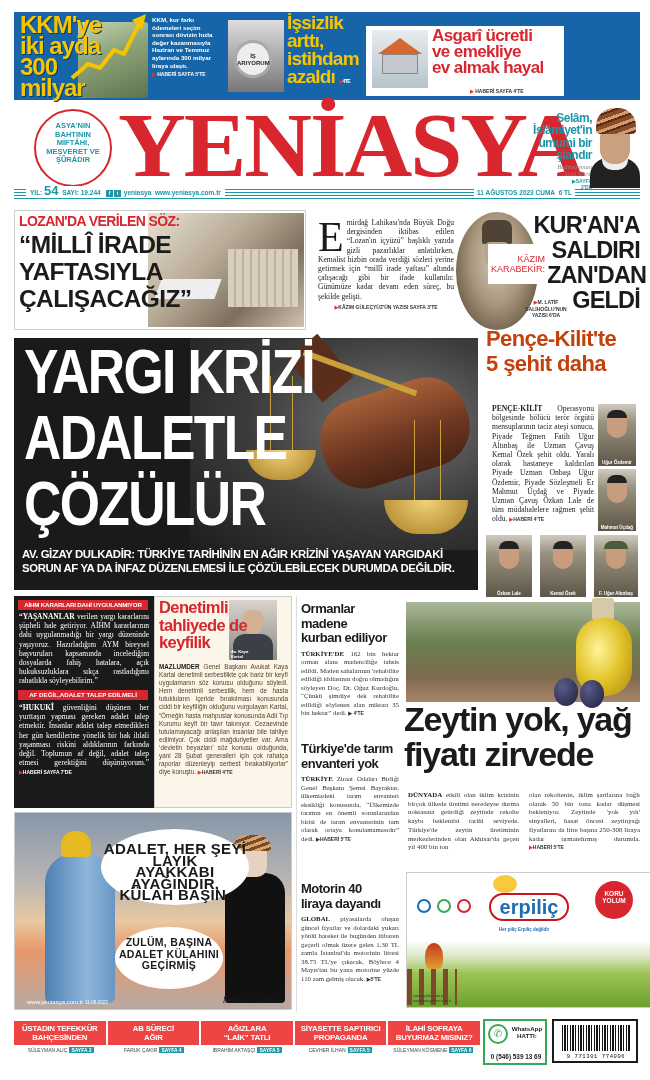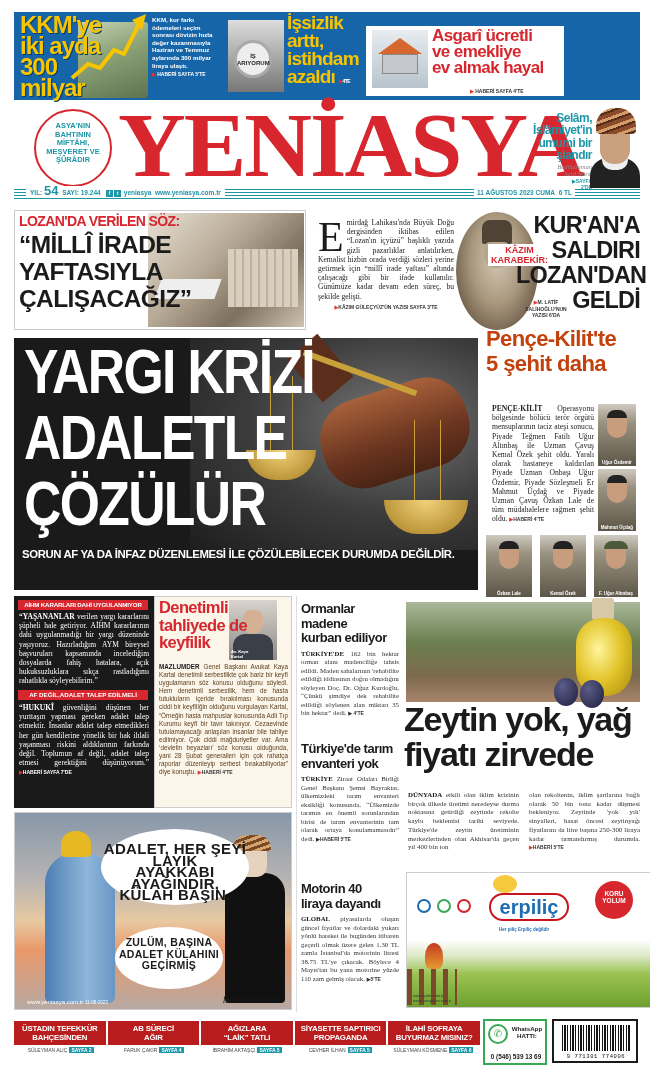--- a/index.html
+++ b/index.html
@@ -59,21 +59,21 @@
 .lozan-photo .table{position:absolute;left:10px;top:66px;width:60px;height:20px;background:#eee;transform:skewX(-20deg)}
 .lozan-photo .bench{position:absolute;left:80px;top:36px;width:70px;height:58px;background:repeating-linear-gradient(90deg,#d8cfbf 0 6px,#bdb29f 6px 8px)}
 .lozan-text{left:318px;top:218px;width:136px;font-family:"Liberation Serif",serif;font-size:7.6px;line-height:9.2px;color:#222;text-align:justify}
 .dropcap{float:left;font-size:42px;line-height:34px;margin:2px 3px 0 0;font-family:"Liberation Serif",serif;color:#1b1b1b}
 .ref-dark{font-family:"Liberation Sans",sans-serif;font-size:5px;font-weight:bold;color:#333;display:block;text-align:center;margin-top:2px}
 .ref-dark .tri{color:#e5332a}
 
 .kazim-photo{left:456px;top:212px;width:82px;height:118px;border-radius:50%;background:radial-gradient(ellipse at 50% 40%,#d4c8b4 0%,#a8977d 45%,#6b5b47 80%,#fff 100%)}
 .kazim-photo .cap{position:absolute;left:26px;top:8px;width:30px;height:24px;background:#4e4334;border-radius:8px 8px 2px 2px}
 .kazim-photo .face{position:absolute;left:28px;top:30px;width:26px;height:26px;background:#b9a58a;border-radius:6px 6px 12px 12px}
-.kazim-label{left:488px;top:244px;background:#fff;padding:1px 3px;color:#d7262e;font-size:9px;line-height:10px;font-weight:bold;text-align:center}
+.kazim-label{left:488px;top:244px;background:#fff;padding:10px 3px;color:#d7262e;font-size:9px;line-height:10px;font-weight:normal;text-align:right}
 .kuran-title{left:516px;top:213px;width:124px;color:#1b1b1b;font-size:23.5px;line-height:25px;font-weight:bold;text-align:right;letter-spacing:-0.8px}
 .kuran-ref{left:516px;top:299px;width:60px;font-size:5px;line-height:6.5px;font-weight:bold;color:#333;text-align:center}
 .kuran-ref .tri{color:#e5332a}
 
 
 .hero{left:14px;top:338px;width:464px;height:252px;background:#1a1a1a}
 .hero-img{left:190px;top:338px;width:288px;height:212px;background:radial-gradient(ellipse at 70% 40%,#777 0%,#3c3c3c 50%,#1d1d1d 100%)}
 .gavel-head{left:320px;top:388px;width:150px;height:90px;border-radius:40px;background:linear-gradient(180deg,#a8613a,#6b3520 60%,#4a2415);transform:rotate(-18deg)}
 .gavel-handle{left:300px;top:340px;width:40px;height:56px;background:#5a2e1b;transform:rotate(-40deg)}
 .scale-bar{left:300px;top:370px;width:120px;height:6px;background:#c9a13a;transform:rotate(20deg)}
@@ -149,21 +149,21 @@
 .cartoon .face2{position:absolute;left:222px;top:30px;width:30px;height:34px;border-radius:10px;background:#e5d3bf}
 .cartoon .turb2{position:absolute;left:218px;top:22px;width:38px;height:16px;border-radius:14px 14px 2px 2px;background:repeating-linear-gradient(160deg,#7a4a27 0 3px,#d4a56e 3px 6px)}
 .bubble{position:absolute;background:#fff;border-radius:50%;color:#1b1b1b;font-weight:bold;text-align:center;letter-spacing:0.3px}
 .bubble1{left:86px;top:16px;width:148px;height:76px;font-size:15px;line-height:11.6px;padding-top:14px}
 .bubble2{left:100px;top:114px;width:108px;height:62px;font-size:10.5px;line-height:11.6px;padding-top:10px}
 .cartoon .credit{position:absolute;left:12px;bottom:4px;color:#fff;font-size:6px}
 .cartoon .credit small{font-size:4.5px}
 .cartoon .sig{position:absolute;right:12px;bottom:4px;color:#1b1b1b;font-family:"Liberation Serif",serif;font-style:italic;font-size:8px}
 
 
-.footer-bar{left:14px;top:1021px;width:466px;height:24px;background:#b91c1c;display:flex}
+.footer-bar{left:14px;top:1021px;width:466px;height:24px;background:#ef4444;display:flex}
 .fb-item{flex:1;color:#fff;font-size:7.8px;line-height:8.6px;font-weight:bold;text-align:center;padding-top:4px;border-right:2px solid #fff;letter-spacing:-0.2px}
 .fb-item:last-child{border-right:none}
 .footer-auth{left:14px;top:1047px;width:466px;display:flex}
 .fa-item{flex:1;font-size:5px;color:#444;text-align:center;white-space:nowrap}
 .fa-item .sf{display:inline-block;background:#1d96a7;color:#fff;font-weight:bold;padding:0 2px;margin-left:2px}
 .wa{left:483px;top:1019px;width:64px;height:46px;border:2px solid #39a854;background:#fff}
 .wa .ic{position:absolute;left:3px;top:3px;width:20px;height:20px;border-radius:50%;border:2px solid #39a854;color:#39a854;font-size:10px;text-align:center;line-height:16px}
 .wa .lbl{position:absolute;left:25px;top:4px;font-size:6.2px;line-height:7px;font-weight:bold;color:#1b1b1b;text-align:center;width:34px}
 .wa .ph{position:absolute;left:2px;top:32px;width:58px;font-size:6.4px;font-weight:bold;color:#1b1b1b;text-align:center}
 .barcode{left:552px;top:1019px;width:86px;height:44px;border:2px solid #1b1b1b;background:#fff}
@@ -305,20 +305,21 @@
   <div class="abs chain" style="left:414px;top:420px;height:82px"></div>
   <div class="abs chain" style="left:440px;top:420px;height:82px"></div>
   <div class="abs pan1"></div>
   <div class="abs pan2"></div>
   <div class="abs hero-title">
     <div>YARGI KRİZİ</div>
     <div>ADALETLE</div>
     <div>ÇÖZÜLÜR</div>
   </div>
   <div class="abs hero-sub">
+    <div>AV. GİZAY DULKADİR: TÜRKİYE TARİHİNİN EN AĞIR KRİZİNİ YAŞAYAN YARGIDAKİ</div>
     <div>SORUN AF YA DA İNFAZ DÜZENLEMESİ İLE ÇÖZÜLEBİLECEK DURUMDA DEĞİLDİR.</div>
   </div>
 
   <div class="abs pence-title">
     <div>Pençe-Kilit'te</div>
     <div>5 şehit daha</div>
   </div>
   <div class="abs pence-text">
     <b>PENÇE-KİLİT</b> <span>Operasyonu bölgesinde bölücü terör örgütü mensuplarının taciz ateşi sonucu, Piyade Teğmen Fatih Uğur Altınbaş ile Uzman Çavuş Kemal Özek şehit oldu. Yaralı olarak hastaneye kaldırılan Piyade Uzman Onbaşı Uğur Özdemir, Piyade Sözleşmeli Er Mahmut Üçdağ ve Piyade Uzman Çavuş Özkan Lale de tüm müdahalelere rağmen şehit oldu.</span>
     <span class="ref-inline"><span class="tri">▶</span><span>HABERİ 4'TE</span></span>

